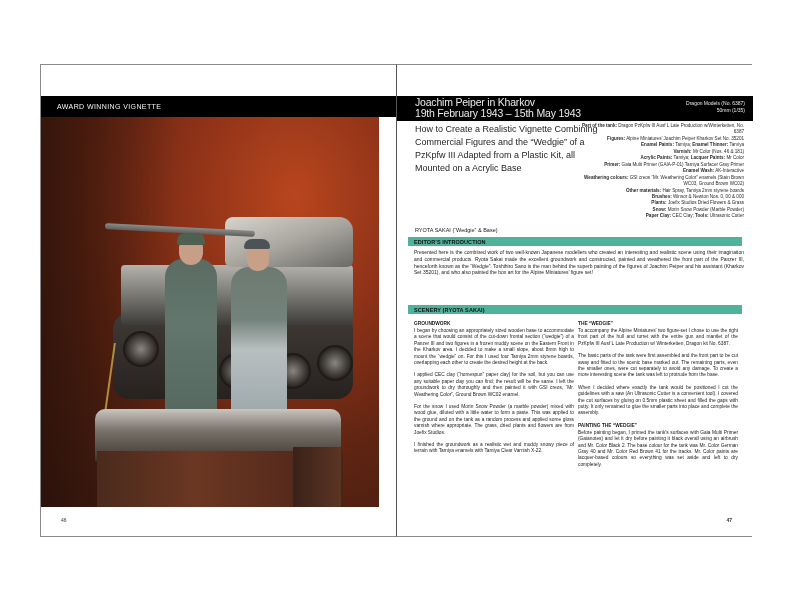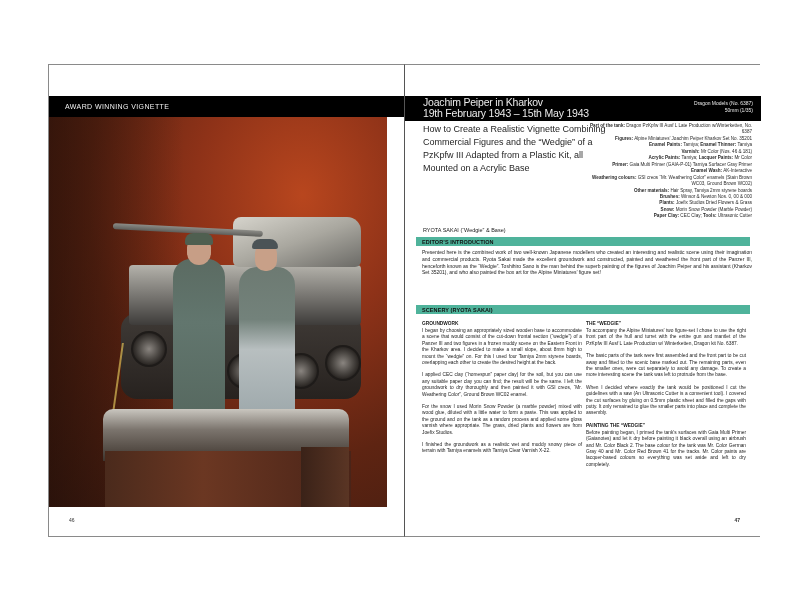--- a/index.html
+++ b/index.html
@@ -1,19 +1,19 @@
 <!DOCTYPE html>
 <html><head>
 <meta charset="utf-8">
 <style>
   * { box-sizing: border-box; margin: 0; padding: 0; }
   html, body { width: 800px; height: 600px; background: #ffffff; overflow: hidden; }
   body { font-family: "Liberation Sans", sans-serif; color: #1a1a1a; position: relative; }
 
-  .spread { position: absolute; left: 48px; top: 64px; width: 712px; height: 399px; }
+  .spread { position: absolute; left: 40px; top: 64px; width: 712px; height: 399px; }
   .page-left { position: absolute; left: 0; top: 0; width: 356px; height: 473px; border-top: 1px solid #8a8a8a; border-left: 1px solid #8a8a8a; border-bottom: 1px solid #8a8a8a; }
   .page-right { position: absolute; left: 356px; top: 0; width: 356px; height: 473px; border-top: 1px solid #8a8a8a; border-left: 1px solid #555; border-bottom: 1px solid #8a8a8a; }
 
   
   .left-band { position: absolute; left: 0; top: 31px; width: 355px; height: 21px; background: #000; }
   .left-band .kicker { position: absolute; left: 16px; top: 7px; font-size: 7px; letter-spacing: 0.4px; color: #f2f2f2; }
 
   
   .photo { position: absolute; left: 0; top: 52px; width: 338px; height: 390px; overflow: hidden;
     background: radial-gradient(ellipse at 75% 20%, #b8461e 0%, #8e3218 30%, #5e2412 60%, #3a1a10 100%); }

